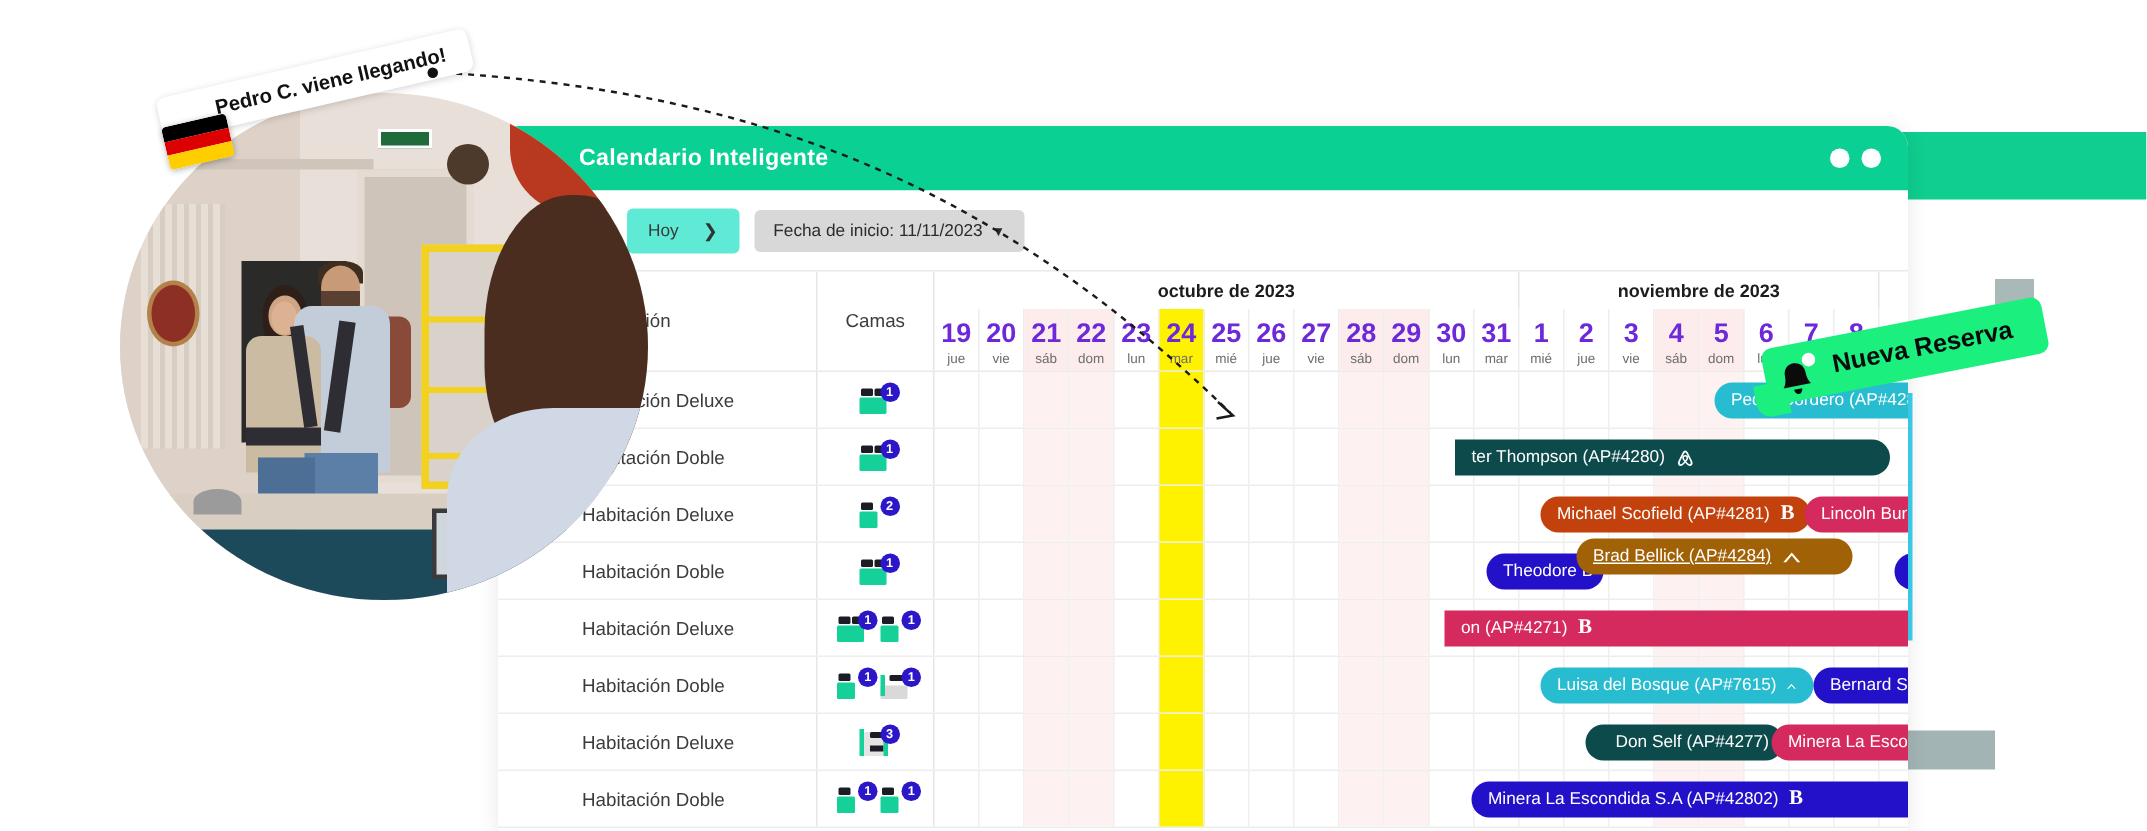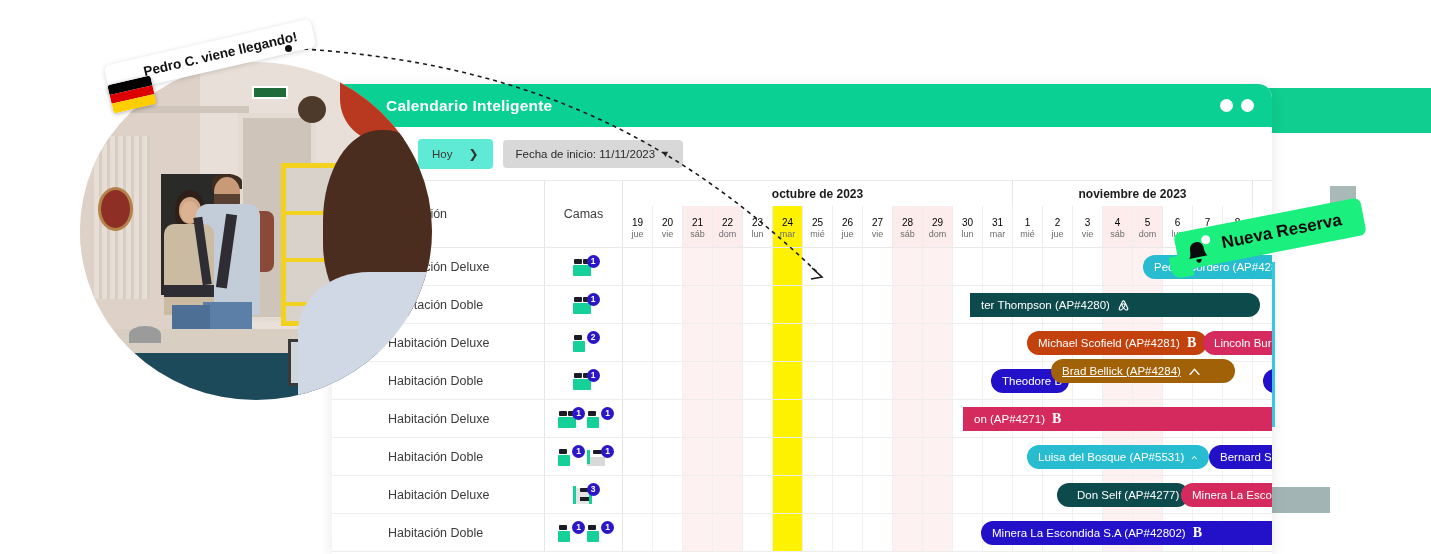--- a/index.html
+++ b/index.html
@@ -89,21 +89,21 @@
     border-right: 1px solid #e6e6e6;
   }
   .days { display: flex; height: 43px; }
   .day {
     width: 30px; flex: 0 0 30px; border-right: 1px solid #ededed;
     display: flex; flex-direction: column; align-items: center; justify-content: center;
     gap: 1px;
   }
   .day.weekend { background: #fcecec; align-items: center; }
   .day.today { background: #fff200; }
-  .dnum { font-size: 10px; font-weight: normal; color: #000000; }
+  .dnum { font-size: 18px; font-weight: bold; color: #6d28d9; }
   .dname { font-size: 9px; color: #6d6d6d; }
 
   
   .rows { position: relative; }
   .row {
     display: flex; height: 38px; border-bottom: 1px solid #ededed;
   }
   .r-room {
     width: 213px; flex: 0 0 213px; border-right: 1px solid #e6e6e6;
     display: flex; align-items: center; padding-left: 56px;
@@ -739,21 +739,21 @@
             <svg class="svgic" viewBox="0 0 16 16">
               <path d="M8 4 L15 12 L12.6 12 L8 6.6 L3.4 12 L1 12 Z" fill="#ffffff"></path>
             </svg>
           </div>
           <div class="bar" style="background: rgb(35, 16, 201); left: 640px; width: 180px; top: 189px;"></div>
           <div class="bar clip-l" style="background: rgb(212, 42, 94); left: 340px; width: 597px; top: 227px;">
             <span>on (AP#4271)</span>
             <span class="bk">B</span>
           </div>
           <div class="bar" style="background: rgb(40, 188, 208); left: 404px; width: 182px; top: 265px;">
-            <span>Luisa del Bosque (AP#5531)</span>
+            <span>Luisa del Bosque (AP#7615)</span>
             <svg class="svgic" viewBox="0 0 16 16">
               <path d="M8 4 L15 12 L12.6 12 L8 6.6 L3.4 12 L1 12 Z" fill="#ffffff"></path>
             </svg>
           </div>
           <div class="bar" style="background: rgb(35, 16, 201); left: 586px; width: 226px; top: 265px;">
             <span>Bernard Schwarts (AP#42791)</span>
           </div>
           <div class="bar" style="background: rgb(13, 74, 75); left: 434px; width: 132px; top: 303px; padding-left: 20px;">
             <span>Don Self (AP#4277)</span>
             <svg class="svgic" viewBox="0 0 16 16">

